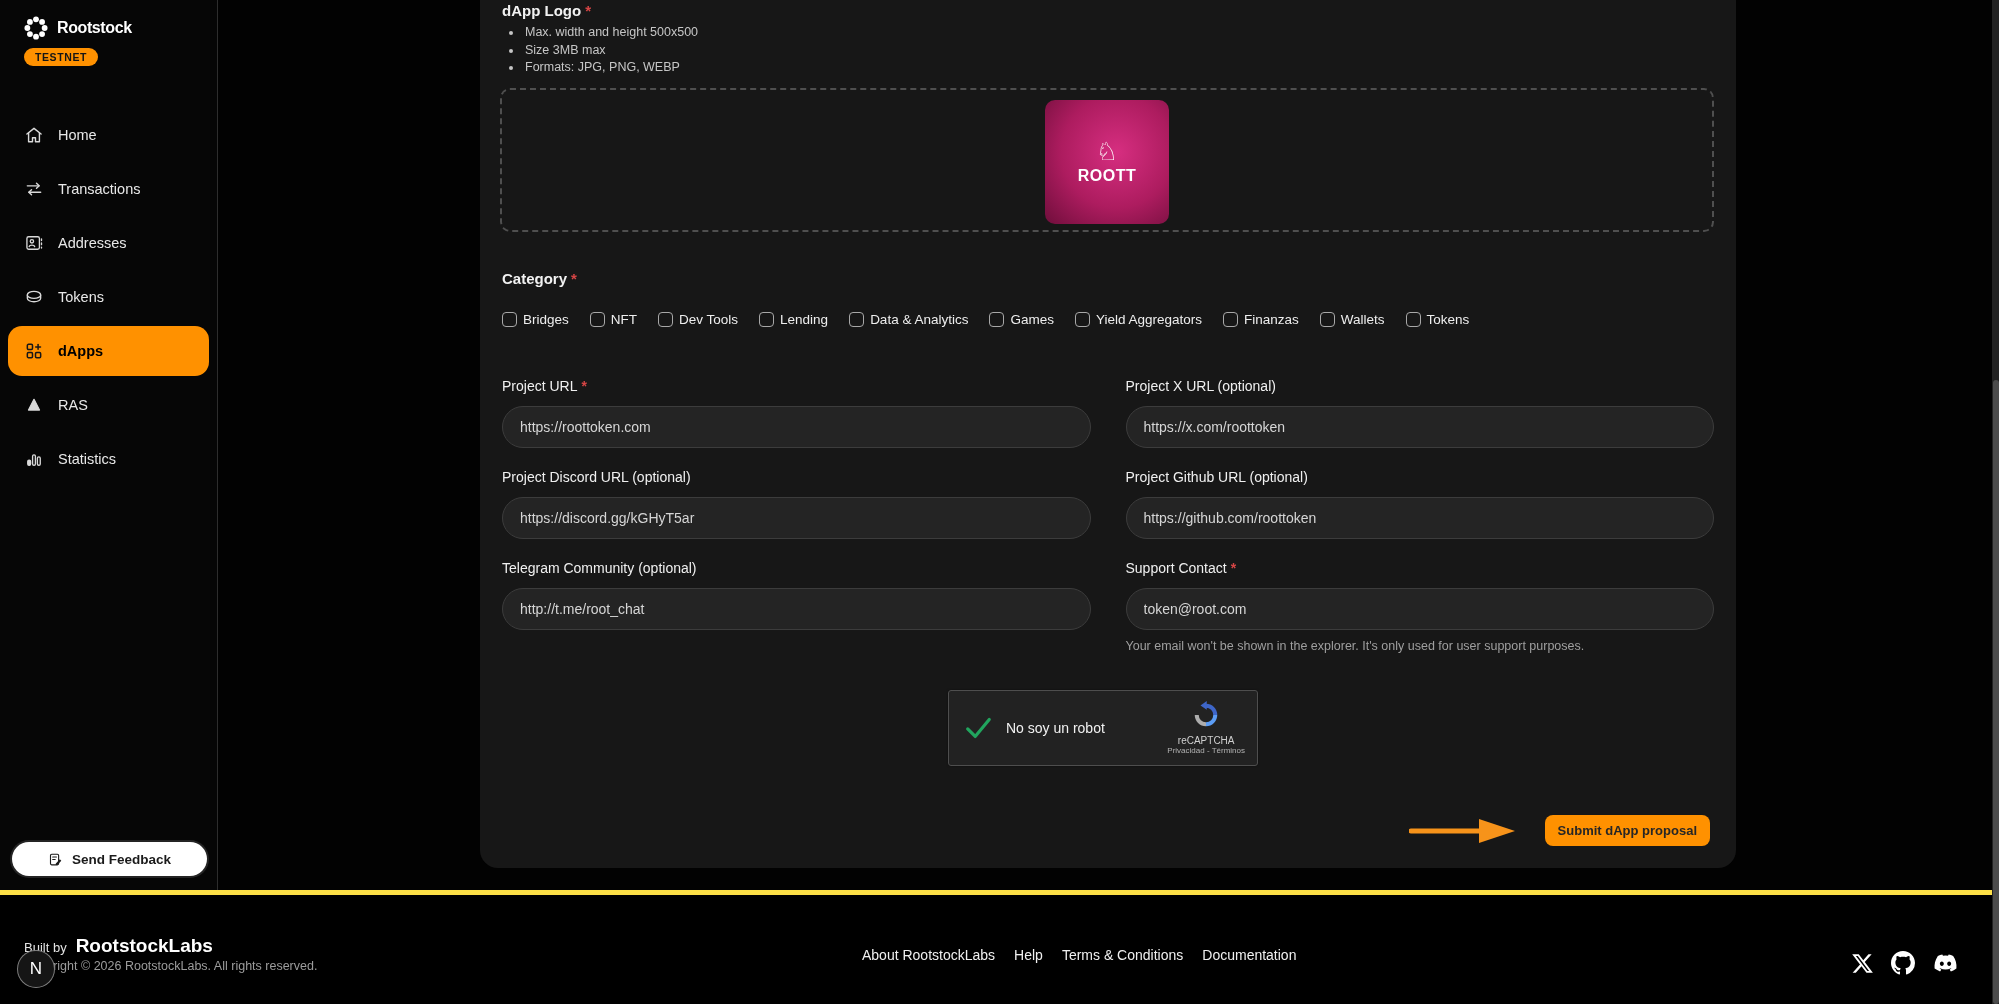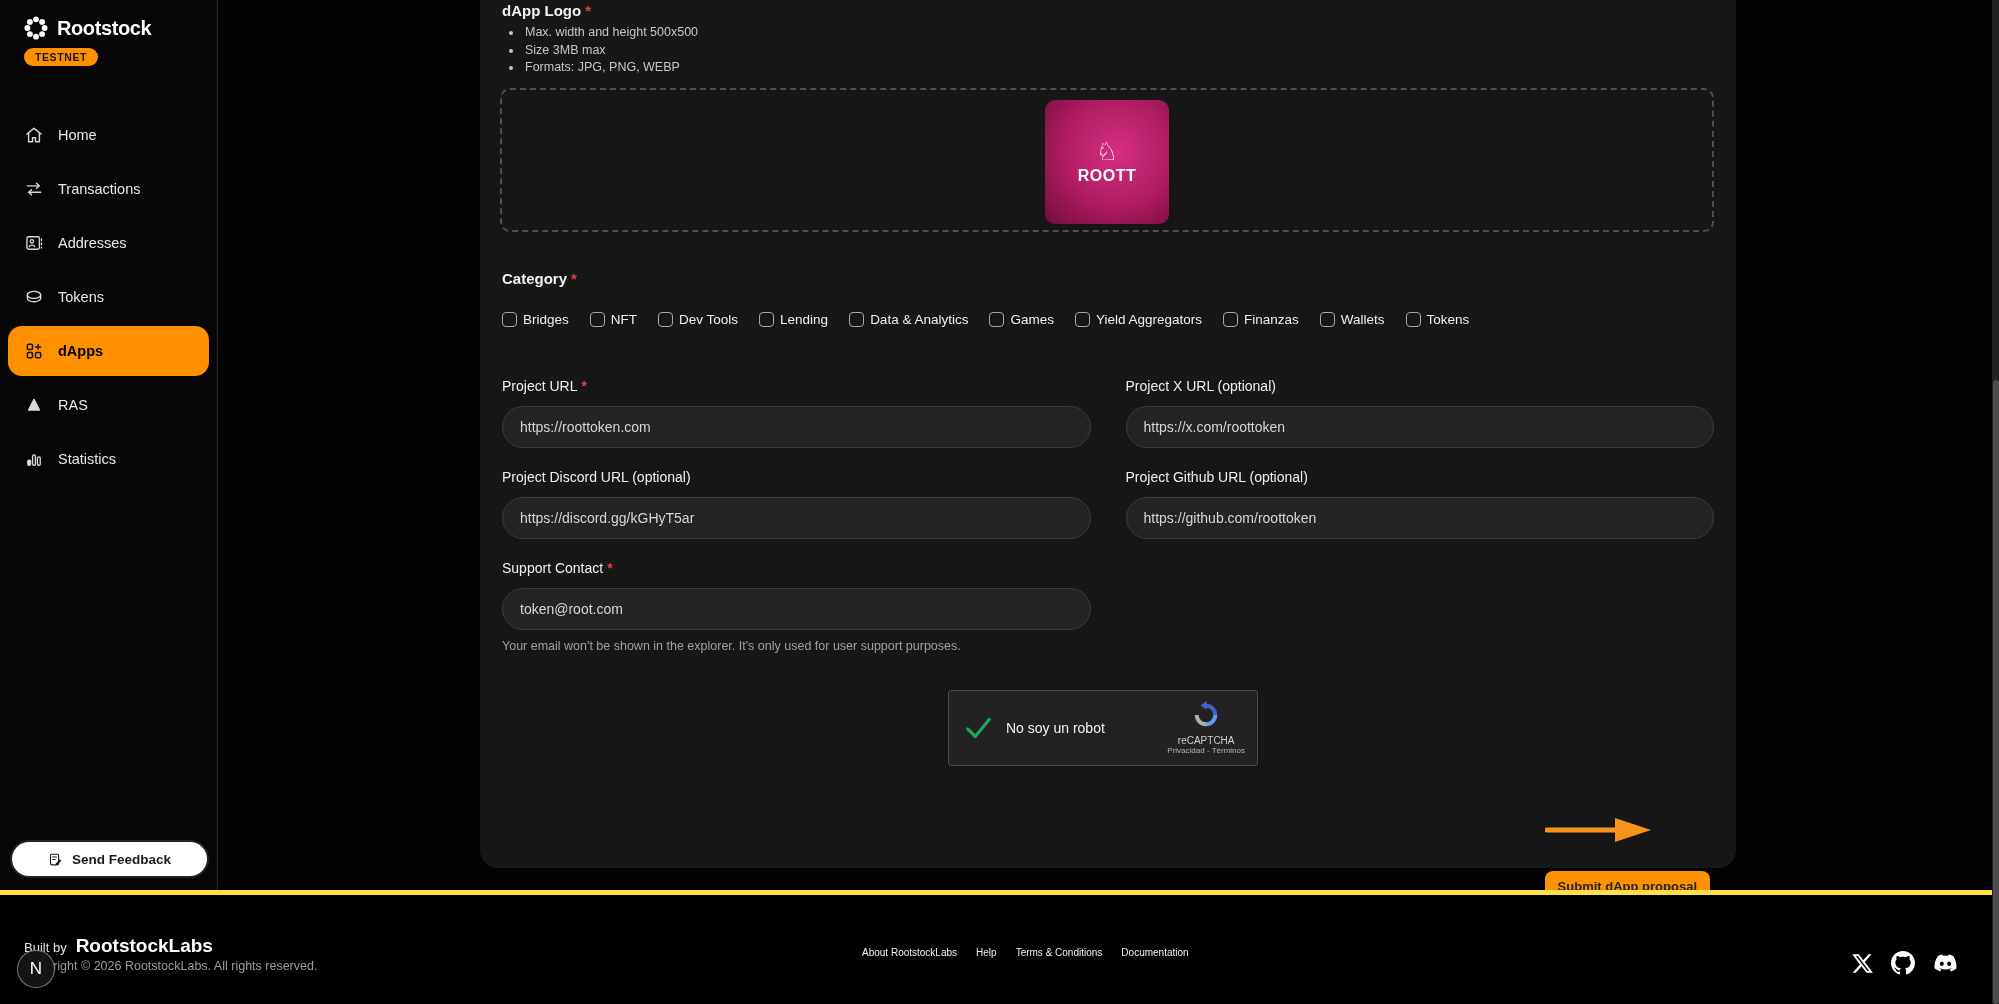--- a/index.html
+++ b/index.html
@@ -6,21 +6,21 @@
   html,body { margin:0; padding:0; background:#000; }
   body { width:1999px; height:1004px; overflow:hidden;
          font-family:"Liberation Sans", sans-serif; color:#fff; }
   .screen { position:relative; width:1999px; height:1004px; background:#020202; }
 
   
   .sidebar { position:absolute; left:0; top:0; width:218px; height:890px;
              background:#060606; border-right:1px solid #2d2d2d; }
   .brand-row { position:absolute; left:22px; top:14px; display:flex; align-items:center; gap:7px; }
   .brand-row svg { width:28px; height:28px; }
-  .brand-text { font-size:20px; font-weight:700; letter-spacing:-0.4px; color:#fff; }
+  .brand-text { font-size:16px; font-weight:700; letter-spacing:-0.4px; color:#fff; }
   .testnet-badge { position:absolute; left:24px; top:48px; background:#FF9100; color:#151515;
                    font-size:10.5px; font-weight:700; letter-spacing:.6px;
                    padding:3px 11px; border-radius:10px; }
   .nav { position:absolute; left:0; right:0; top:108px; display:flex; flex-direction:column; }
   .nav-item { display:flex; align-items:center; gap:14px; height:54px; padding:0 24px;
               color:#e8e8e8; font-size:14.5px; cursor:pointer; }
   .nav-item svg { width:20px; height:20px; flex:none; color:#d9d9d9; }
   .nav-item.active { background:#FF9100; color:#000000; border-radius:14px;
                      margin:2px 8px; height:50px; padding:0 16px; font-weight:600; }
   .nav-item.active svg { color:#171717; }
@@ -66,39 +66,39 @@
                background:#222; border:1px solid #4e4e4e; border-radius:3px;
                display:flex; align-items:center; padding:0 12px 0 14px; gap:13px;
                box-shadow:0 0 2px rgba(0,0,0,.5); }
   .recaptcha .check { width:30px; height:30px; flex:none; }
   .recaptcha .rc-label { font-size:14px; color:#f1f1f1; }
   .rc-brand { margin-left:auto; text-align:center; line-height:1.15; }
   .rc-brand svg { width:30px; height:30px; }
   .rc-name { font-size:10px; color:#cfcfcf; }
   .rc-legal { font-size:8px; color:#b3b3b3; }
 
-  .submit-row { position:absolute; right:26px; top:815px; display:flex; align-items:flex-start; gap:26px;flex-direction:column; }
+  .submit-row { position:absolute; right:26px; top:815px; display:flex; align-items:center; gap:26px; }
   .arrow-annot { width:110px; height:30px; }
   .submit-btn { height:31px; padding:0 13px; background:#FF9100; color:#262626;
                 border:none; border-radius:8px; font-size:13px; font-weight:600;
                 font-family:inherit; cursor:pointer; }
 
   
   .footer { position:absolute; left:0; top:890px; width:1999px; height:114px;
             background:#000; border-top:5px solid #fde047; }
   .built { position:absolute; left:24px; top:40px; white-space:nowrap; }
   .built .by { font-size:13px; color:#e3e3e3; margin-right:9px; }
   .built .company { font-size:19px; font-weight:700; color:#fff; }
   .copyright { position:absolute; left:24px; top:64px; font-size:12.5px; color:#9c9c9c; white-space:nowrap; }
   .overlay-badge { position:absolute; left:17px; top:55px; width:38px; height:38px; border-radius:50%;
                    background:#151515; border:1.5px solid rgba(255,255,255,.45);
                    display:flex; align-items:center; justify-content:center;
                    font-size:17px; color:#fff; z-index:5; }
   .flinks { position:absolute; left:862px; top:52px; display:flex; gap:19px; }
-  .flinks a { color:#f0f0f0; font-size:10px; text-decoration:none; white-space:nowrap; cursor:pointer; }
+  .flinks a { color:#f0f0f0; font-size:14px; text-decoration:none; white-space:nowrap; cursor:pointer; }
   .socials { position:absolute; left:1851px; top:56px; display:flex; align-items:center; gap:17px; }
   .socials svg { display:block; cursor:pointer; }
 
   .scrollbar { position:absolute; right:0; top:0; width:7px; height:1004px; background:#222; }
   .scroll-thumb { position:absolute; left:0.5px; width:6px; top:380px; height:624px;
                   background:#4c4c4c; border-radius:3px; }
 </style>
 </head>
 <body>
 
@@ -268,20 +268,24 @@
         </div>
         <div class="field">
           <label><span>Project Discord URL (optional)</span></label>
           <input type="text" value="https://discord.gg/kGHyT5ar" style="">
         </div>
         <div class="field">
           <label><span>Project Github URL (optional)</span></label>
           <input type="text" value="https://github.com/roottoken" style="">
         </div>
         <div class="field">
+          <label><span>Telegram Community (optional)</span></label>
+          <input type="text" value="http://t.me/root_chat" style="">
+        </div>
+        <div class="field">
           <label><span>Support Contact</span><span class="req">*</span></label>
           <input type="text" value="token@root.com" style="">
           <div class="note">Your email won't be shown in the explorer. It's only used for user support purposes.</div>
         </div>
       </div>
 
       <div class="recaptcha">
         <svg class="check" viewBox="0 0 32 32">
           <path d="M5 17 L13 25 L28 7" fill="none" stroke="#21A55E" stroke-width="3.4" stroke-linecap="round" stroke-linejoin="round"></path>
         </svg>

